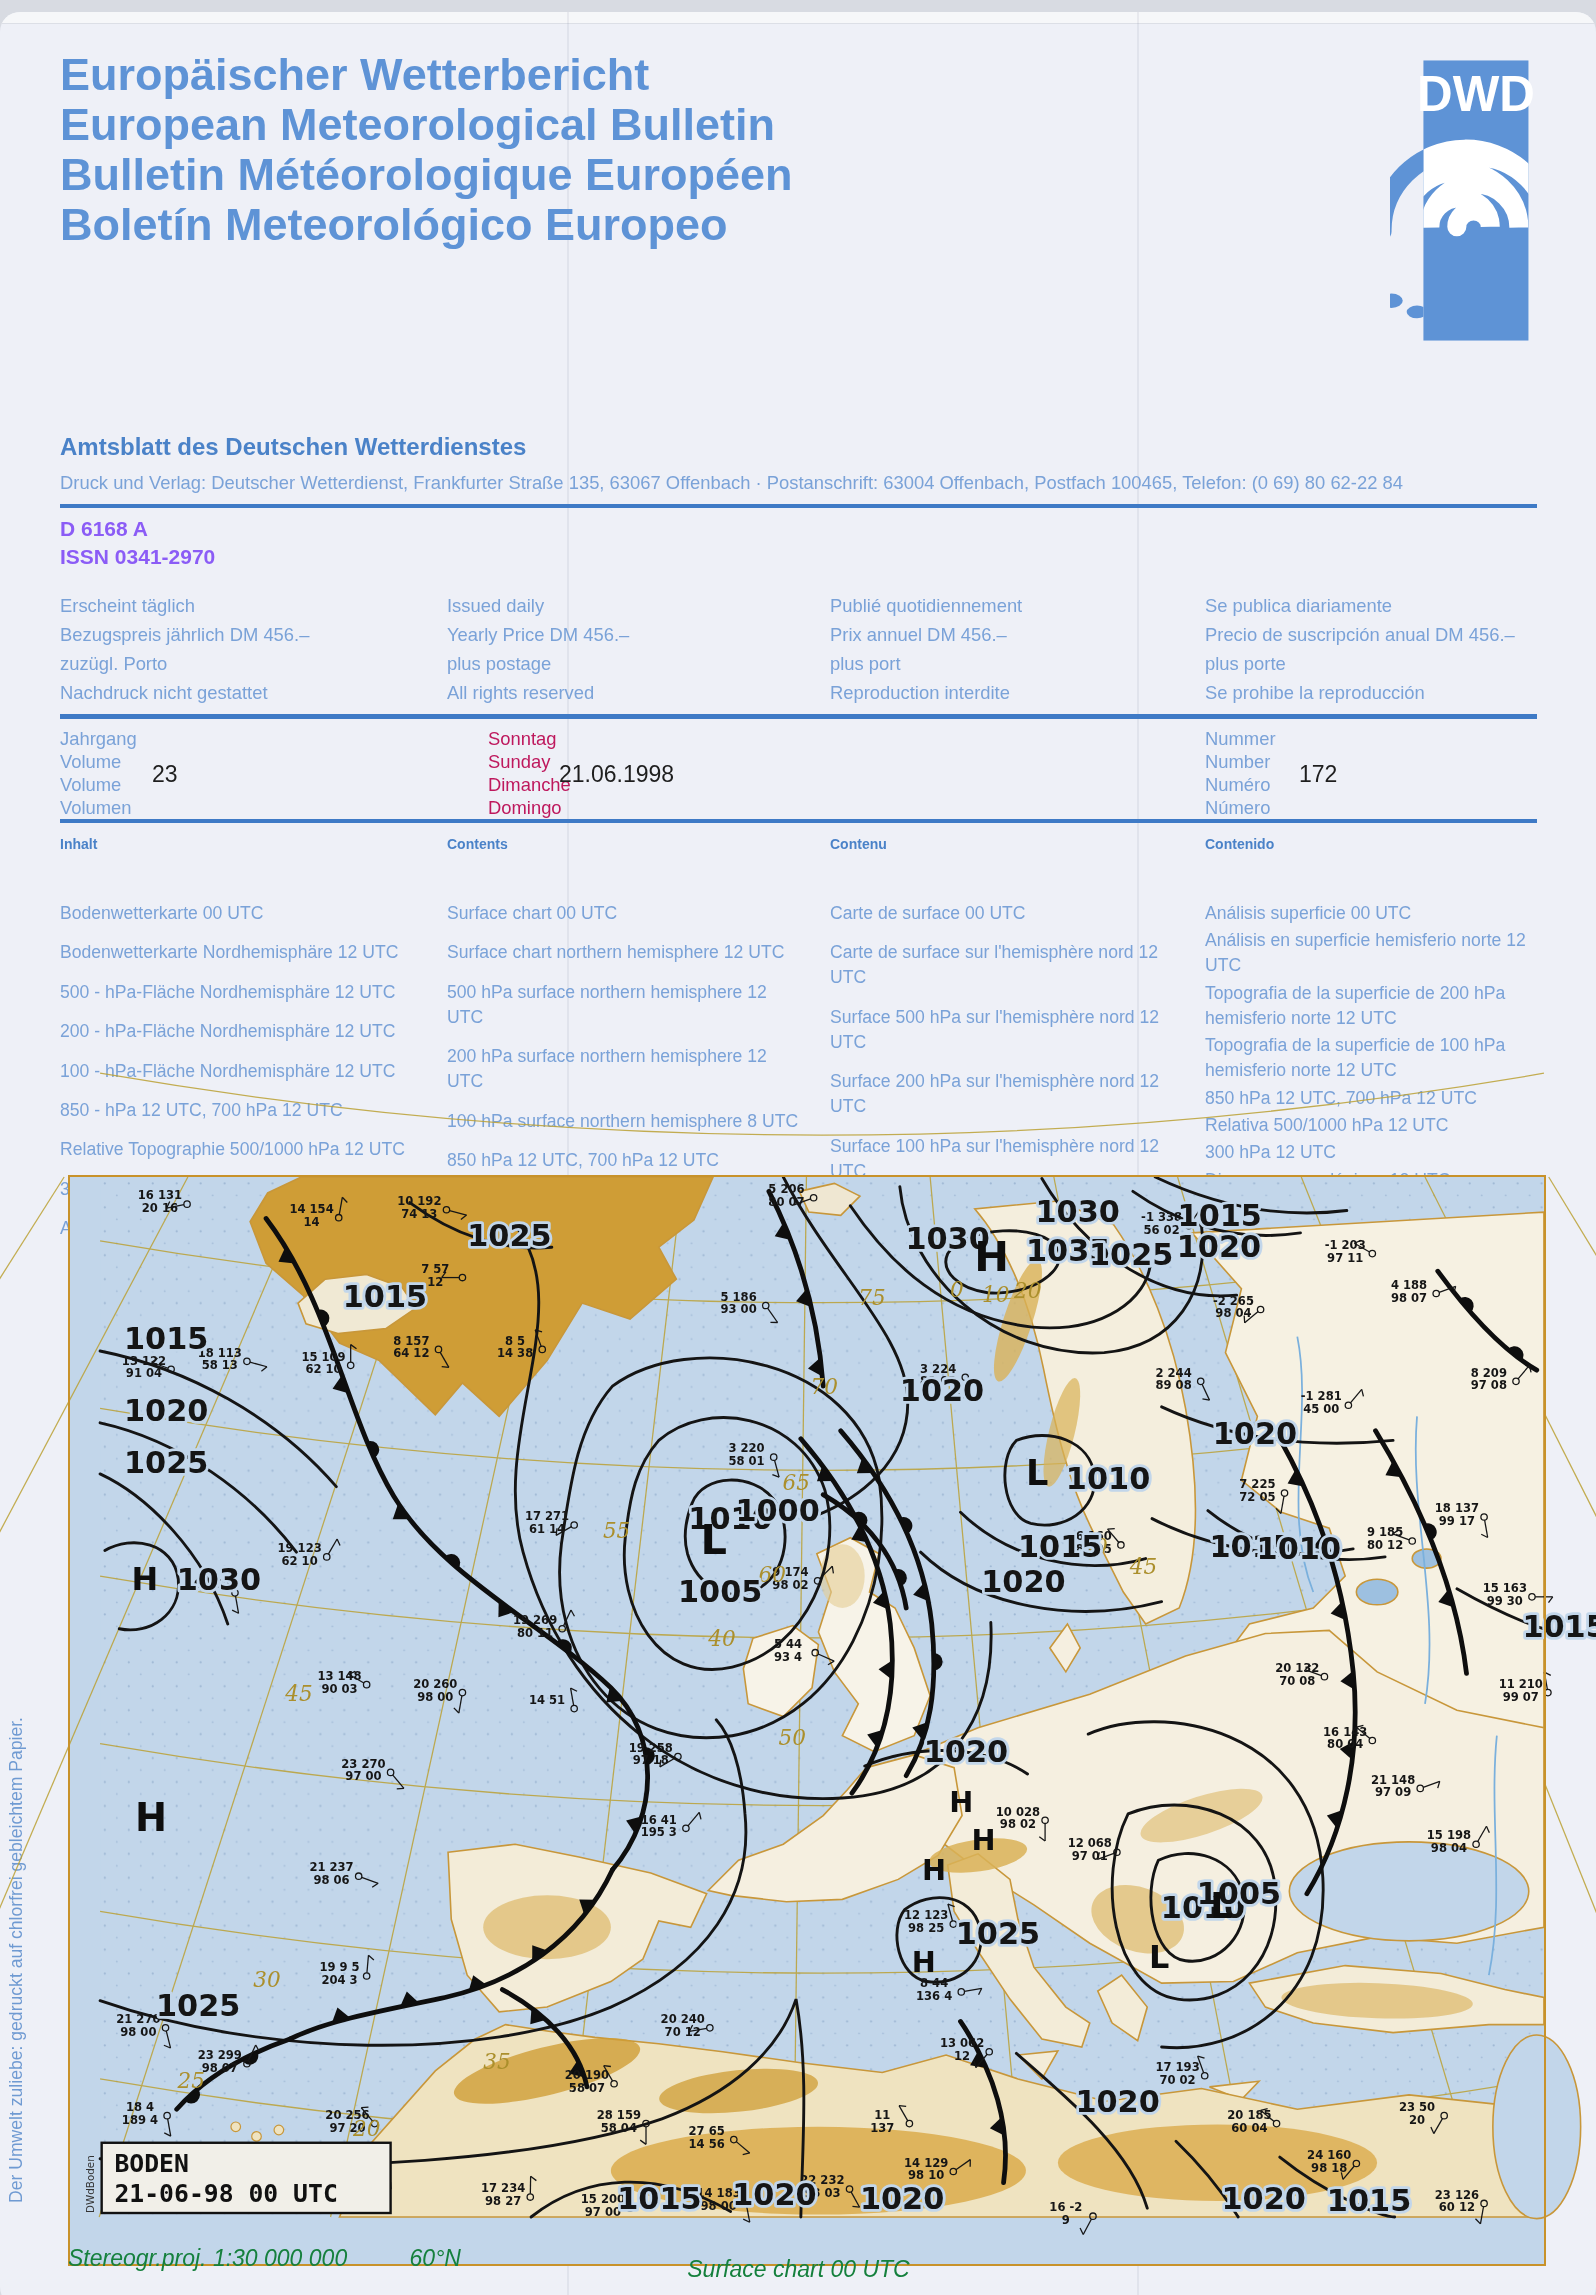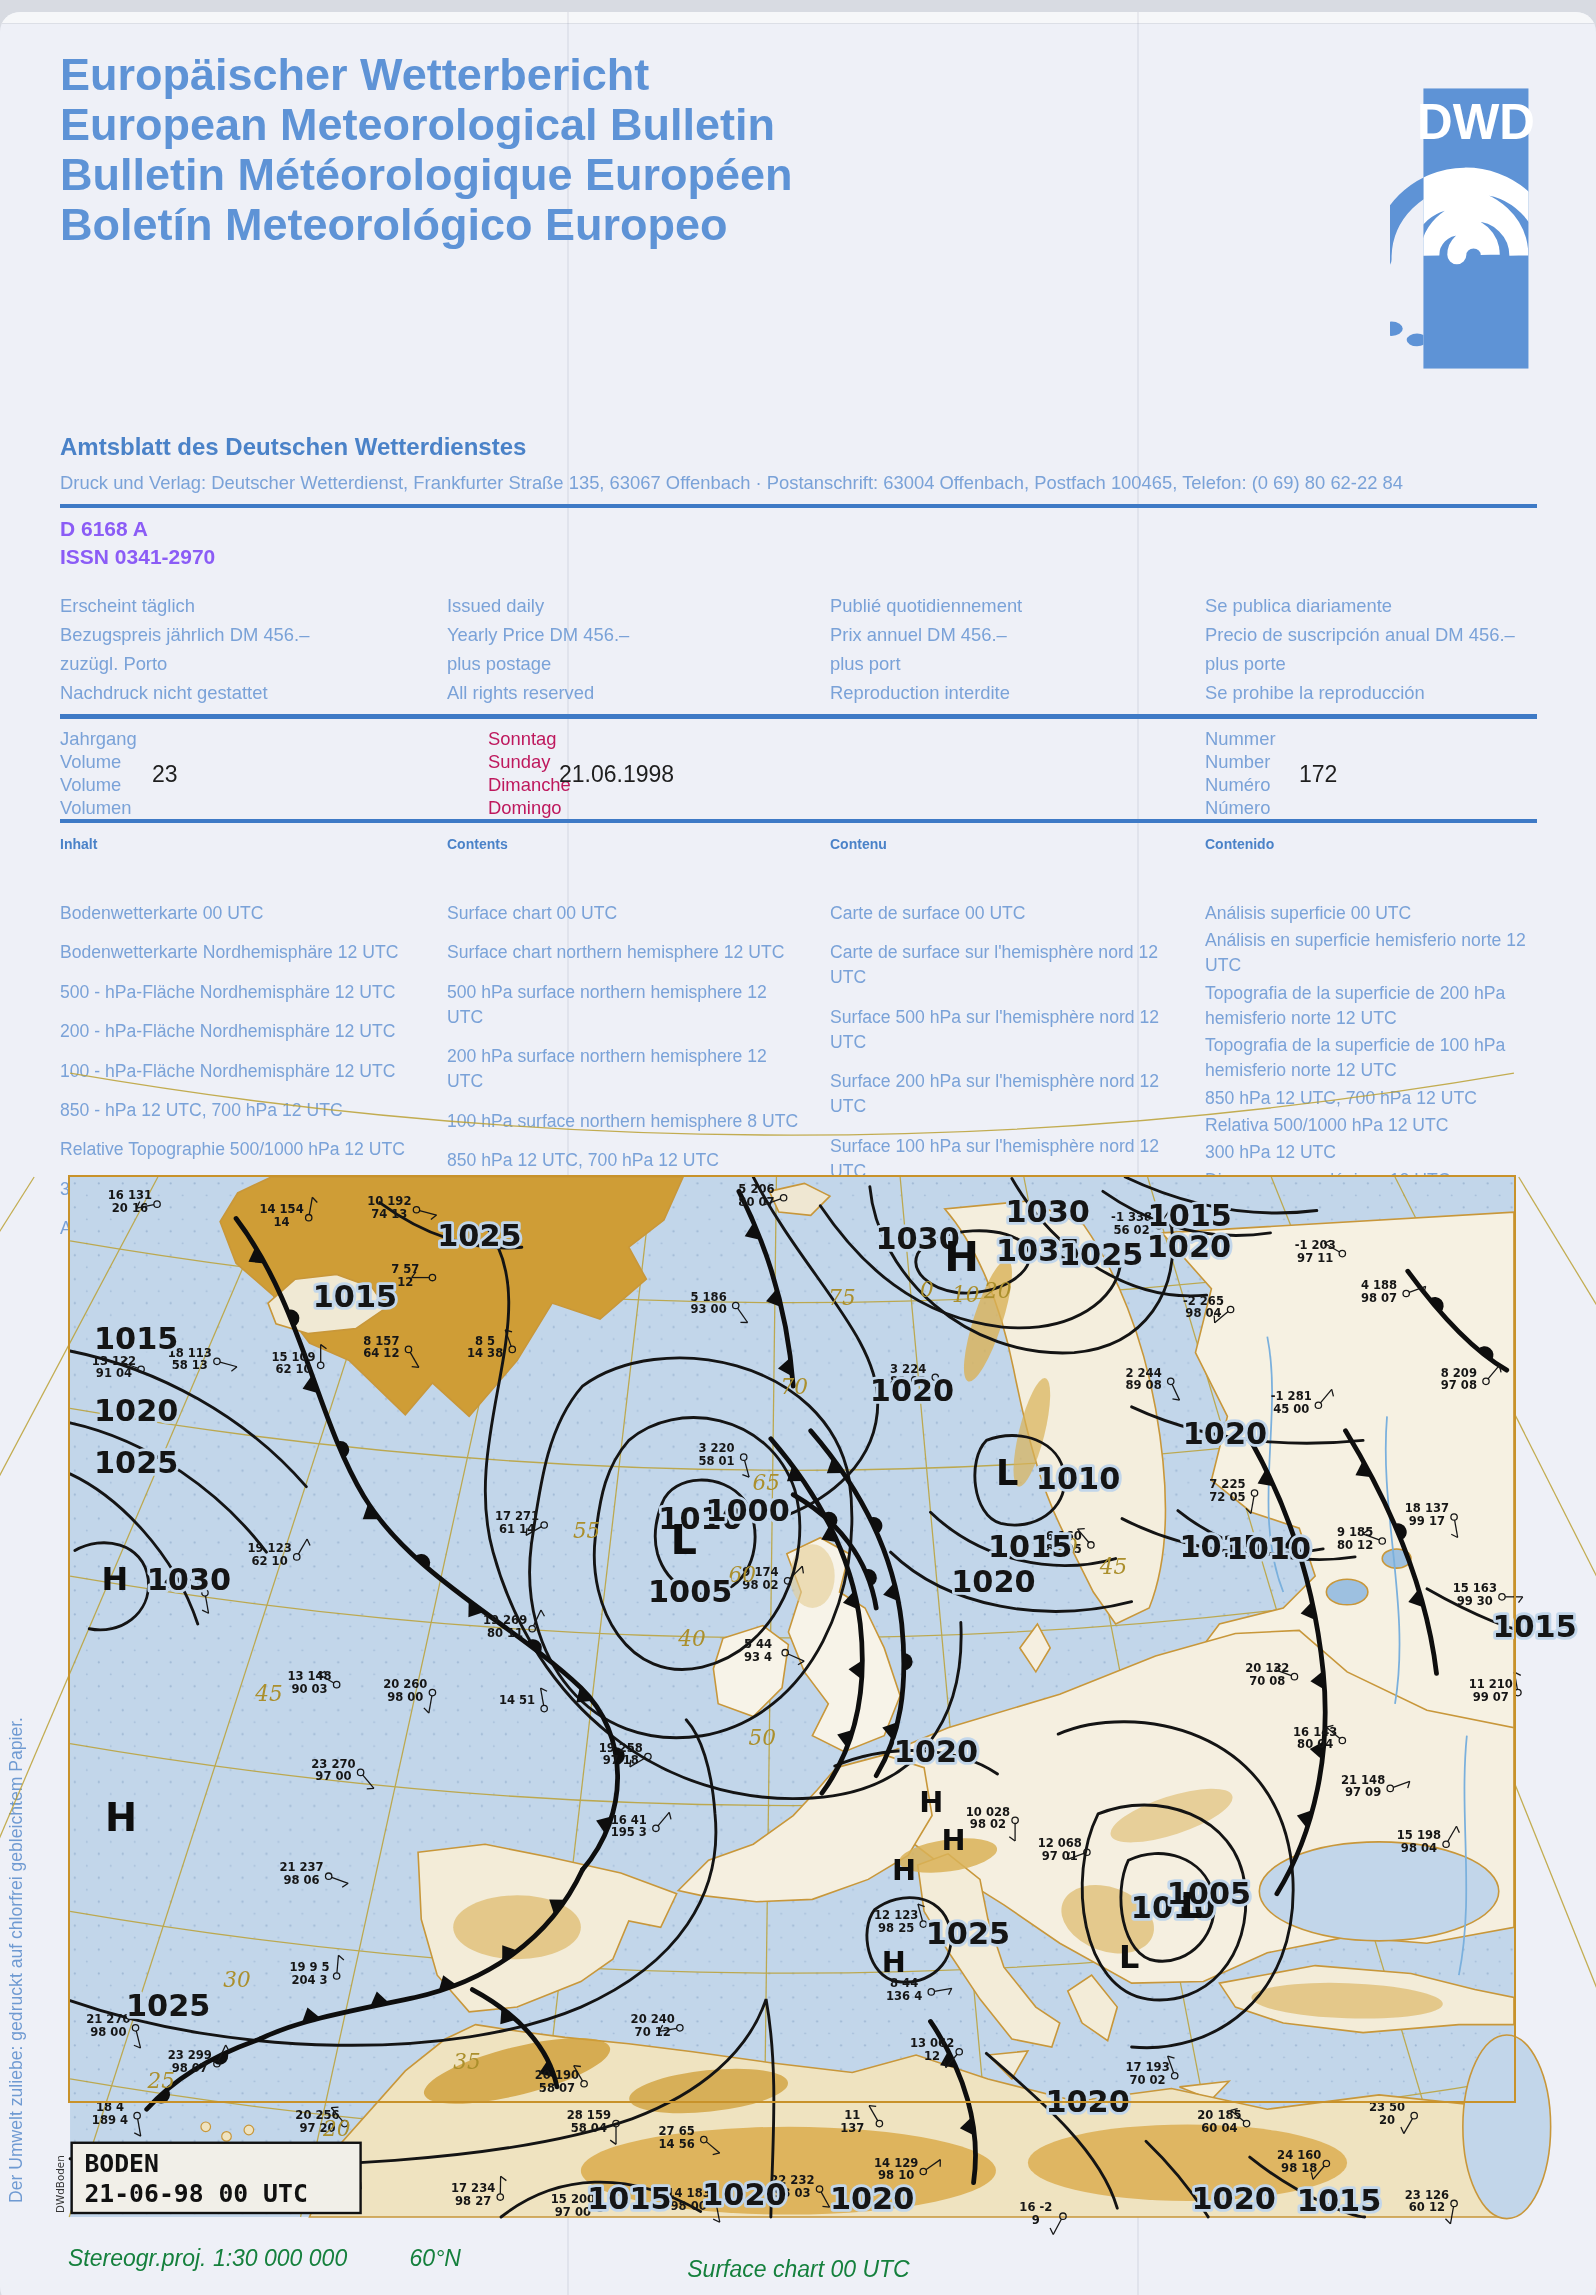--- a/index.html
+++ b/index.html
@@ -6,41 +6,41 @@
   .page{
     position:relative;width:1596px;height:2295px;margin:12px auto;
     background:#eef0f7;overflow:hidden;
     font-family:"Liberation Sans",sans-serif;
     border-radius:20px;
   }
   .scan-top{position:absolute;left:0;top:0;width:100%;height:11.2px;background:#f6f7f9;border-bottom:0.8px solid #dcdfe6;}
   .fold{position:absolute;top:0;width:1.6px;height:100%;background:rgba(110,120,145,0.10);}
   .title-block{position:absolute;left:60px;top:38px;color:#5e93d6;}
   .title-line{font-size:45px;font-weight:bold;line-height:50px;letter-spacing:0px;}
-  .logo{position:absolute;left:1390px;top:76px;width:148px;height:222px;}
+  .logo{position:absolute;left:1390px;top:48px;width:148px;height:222px;}
   .masthead{position:absolute;left:60px;top:421px;width:1485px;}
   .masthead-h{font-size:24px;font-weight:bold;color:#4a82c8;}
   .masthead-pub{font-size:18.4px;color:#7aa2d8;margin-top:11.2px;}
   .rule{position:absolute;left:60px;width:1477px;background:#3e7ac6;}
   .codes{position:absolute;left:60px;top:503px;color:#8b5cf6;font-weight:bold;font-size:21px;line-height:28px;}
   .info-cols{position:absolute;left:0;top:579px;width:1596px;height:120px;}
   .info-col{position:absolute;top:0;width:359px;color:#7aa2d8;font-size:18.4px;line-height:29px;}
   .issue-row{position:absolute;left:0;top:715px;width:1596px;height:88px;font-size:18.4px;}
   .lbl-stack{position:absolute;color:#7aa2d8;line-height:23px;}
   .lbl-stack.dark{color:#be185d;}
   .issue-val{position:absolute;color:#1e1e1e;font-size:23px;}
   .contents{position:absolute;left:0;top:824px;width:1596px;}
   .c-col{position:absolute;top:0;width:359px;}
   .c-head{font-size:14px;font-weight:bold;color:#4a82c8;margin-bottom:49px;}
   .c-item{font-size:17.6px;color:#7aa2d8;line-height:25px;margin-bottom:14.4px;min-height:25px;}
   .c-col.tight .c-item{margin-bottom:2.4px;min-height:0;}
   .eco{position:absolute;left:6.4px;top:2191px;transform:rotate(-90deg);transform-origin:left top;
        white-space:nowrap;color:#6f9ad2;font-size:17.6px;}
-  .map-wrap{position:absolute;left:70px;top:1165px;width:1444px;height:924px;background:#c2d6ea;
-            outline:2.4px solid #c8922a;}
+  .map-wrap{position:absolute;left:70px;top:1165px;width:1444px;height:1087px;background:#c2d6ea;
+            outline:2.4px solid #c8922a;padding-left:30px;}
   .map-wrap svg{overflow:visible;}
   .under-map{position:absolute;color:#15803d;font-size:23px;font-style:italic;}
   .press-lbl{font-family:"DejaVu Sans",sans-serif;font-weight:600;fill:#151515;
              paint-order:stroke;stroke:#c2d6ea;stroke-width:7px;stroke-linejoin:round;}
   .hl{font-family:"DejaVu Sans",sans-serif;font-weight:bold;fill:#0e0e0e;}
   .grat-lbl{font-family:"DejaVu Serif",serif;font-style:italic;fill:#ab8f2c;font-size:27px;}
   .stn{font-family:"DejaVu Sans",sans-serif;font-weight:bold;font-size:14.5px;fill:#161616;}
   .legend-txt{font-family:"DejaVu Sans Mono",monospace;font-weight:bold;font-size:31px;fill:#111;}
   .side-lbl{font-family:"DejaVu Sans",sans-serif;font-size:13px;fill:#333;}
 </style>

